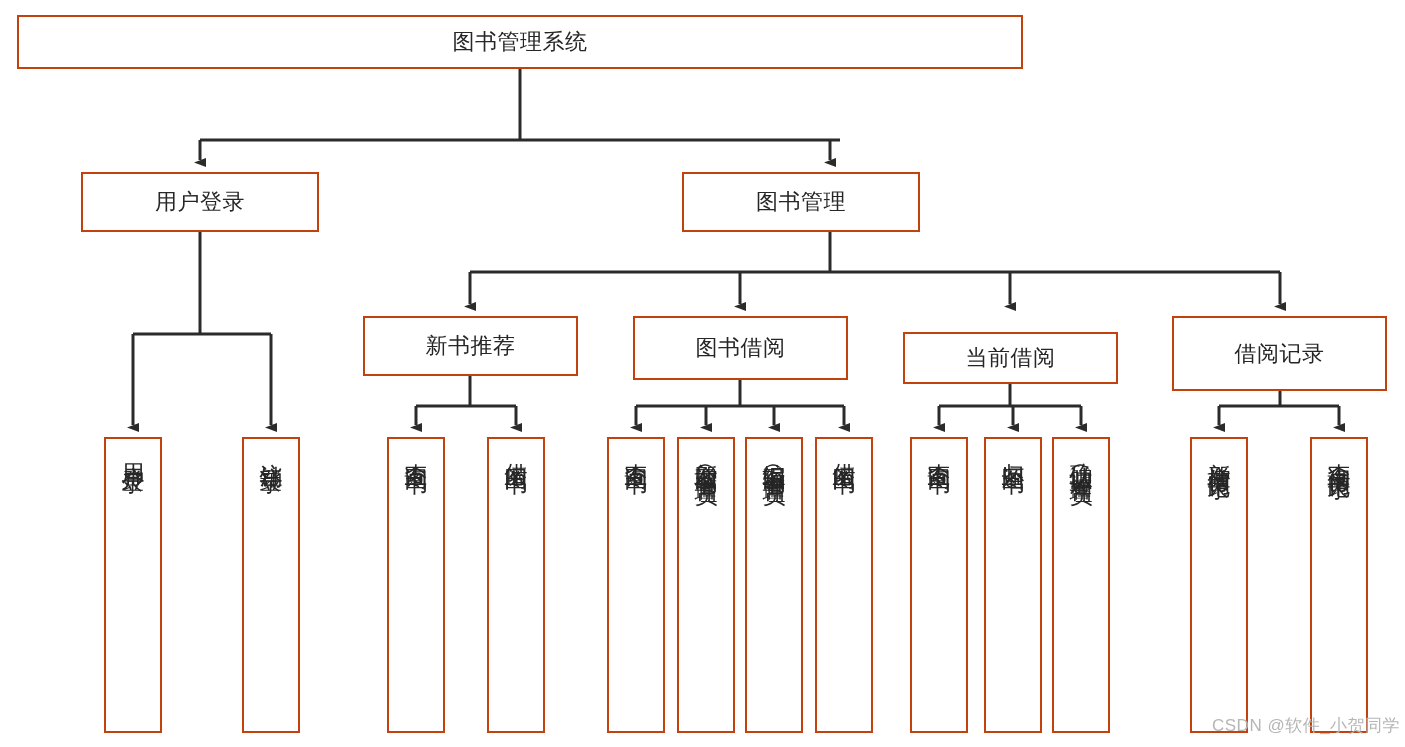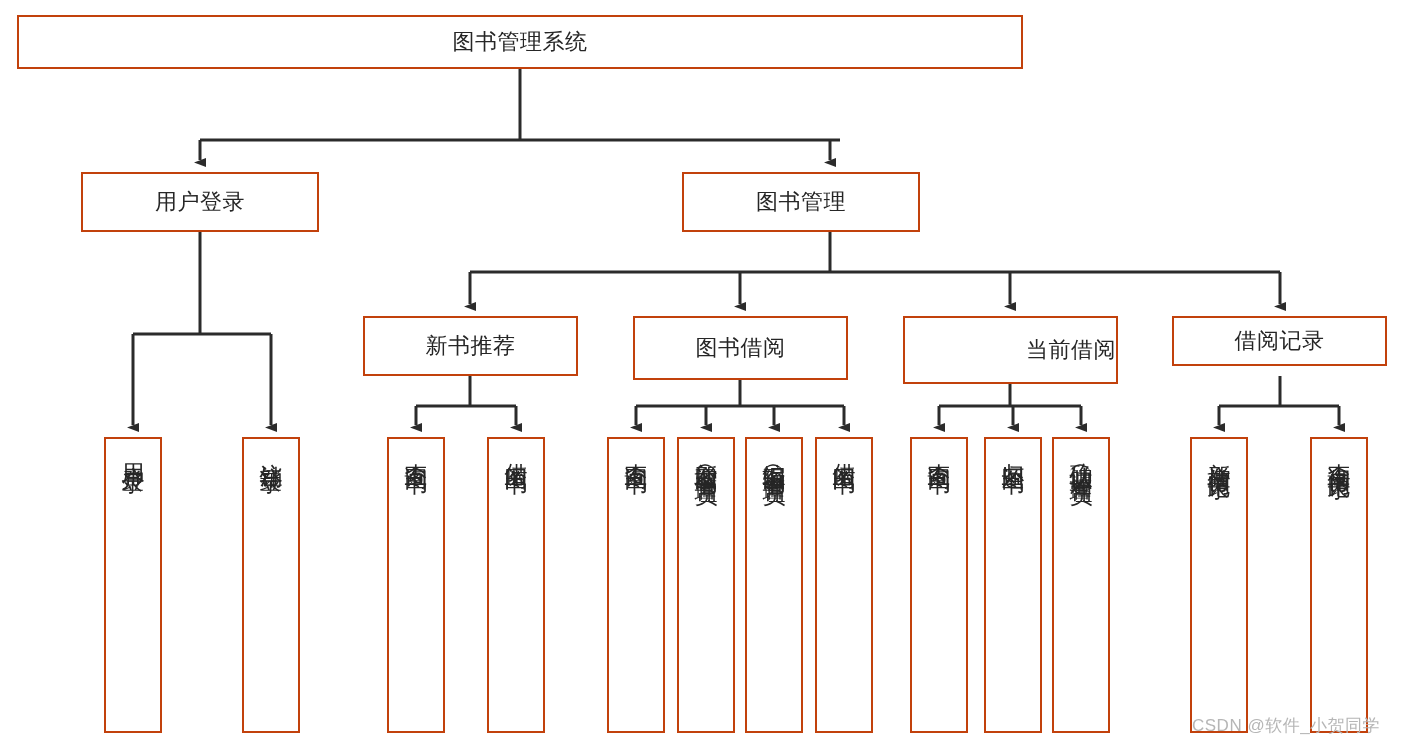--- a/index.html
+++ b/index.html
@@ -56,20 +56,21 @@
     letter-spacing: 3px;
     line-height: 1;
     white-space: nowrap;
   }
   #watermark {
     position: absolute;
     font-size: 17px;
     color: #b6b6b6;
     white-space: nowrap;
     letter-spacing: 0.5px;
+    padding-left: 20px;
   }
 </style>
 </head>
 <body>
 
 <div id="canvas">
 
   <svg class="edges" viewBox="0 0 1405 747">
     <defs>
       <marker id="arr" markerWidth="10" markerHeight="12" refX="2" refY="6" orient="auto" markerUnits="userSpaceOnUse">
@@ -133,25 +134,25 @@
   </div>
 
   <div class="node horiz" style="left:363px;top:316px;width:215px;height:60px;">
     <span class="lbl">新书推荐</span>
   </div>
 
   <div class="node horiz" style="left:633px;top:316px;width:215px;height:64px;">
     <span class="lbl">图书借阅</span>
   </div>
 
-  <div class="node horiz" style="left:903px;top:316px;width:215px;height:68px;justify-content:flex-end;">
+  <div class="node horiz" style="left:903px;top:332px;width:215px;height:52px;">
     <span class="lbl">当前借阅</span>
   </div>
 
-  <div class="node horiz" style="left:1172px;top:316px;width:215px;height:50px;text-align:right;">
+  <div class="node horiz" style="left:1172px;top:316px;width:215px;height:75px;text-align:right;">
     <span class="lbl">借阅记录</span>
   </div>
 
   <div class="node vert" style="left:104px;top:437px;width:58px;height:296px;">
     <span class="lbl">用户登录</span>
   </div>
 
   <div class="node vert" style="left:242px;top:437px;width:58px;height:296px;">
     <span class="lbl">注销登录</span>
   </div>

